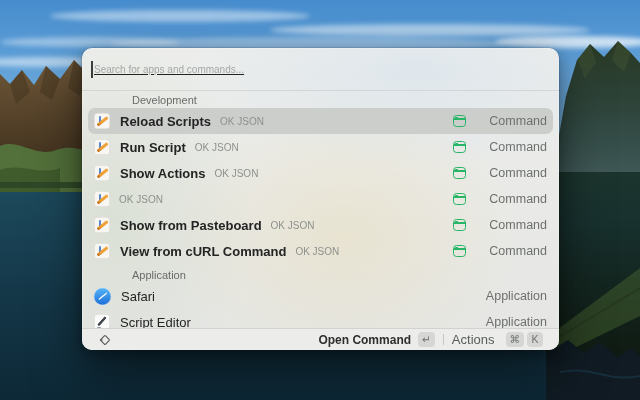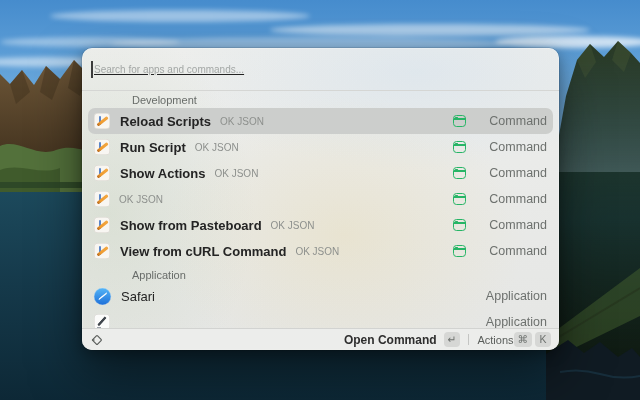--- a/index.html
+++ b/index.html
@@ -65,28 +65,28 @@
   
   .scripted-icon{position:relative;width:16px;height:16px;flex:0 0 16px;border-radius:4px;
     background:#fbfbfa;box-shadow:inset 0 0 0 .5px #cfcdc8;}
   .scripted-icon::before{content:"";position:absolute;left:2.2px;top:6.4px;width:11.5px;height:2.8px;
     background:#41464d;transform:rotate(-48deg);clip-path:polygon(0 50%,10% 0,100% 0,100% 100%,10% 100%);}
   .scripted-icon::after{content:"";position:absolute;left:3px;bottom:2.2px;width:4px;height:1.2px;
     background:#9aa0a8;}
 
   
   .footer{position:absolute;left:0;right:0;bottom:0;height:21px;display:flex;align-items:center;
-    background:rgba(236,237,235,.96);border-top:1px solid #d2d3d1;padding:0 8px;z-index:5;}
+    background:rgba(236,237,235,.96);border-top:1px solid #d2d3d1;padding:0 16px;z-index:5;}
   .raycast-logo{width:14px;height:14px;color:#585c59;}
   .footer .spacer{flex:1;}
   .footer-primary{font-size:12px;font-weight:700;color:#2e2e2e;margin-right:7px;}
   .key{display:inline-block;min-width:8px;text-align:center;background:#d6d7d5;border-radius:4px;
     padding:0 4px;height:15px;line-height:15px;font-size:10.5px;color:#6e726f;}
   .footer-divider{width:1px;height:11px;background:#c4c5c3;margin:0 8px;}
-  .footer-actions{font-size:11px;color:#595d5a;margin-right:0;}
+  .footer-actions{font-size:13px;color:#595d5a;margin-right:11px;}
   .key + .key{margin-left:3px;}
 </style>
 </head>
 <body>
 
 <div class="stage">
 
   <div class="wallpaper">
     <svg viewBox="0 0 640 400" preserveAspectRatio="none">
       <defs>
@@ -209,20 +209,21 @@
 
       <div class="row">
         <span class="safari-icon"></span>
         <span class="row-title" style="font-weight:400;">Safari</span>
         <span class="spacer"></span>
         <span class="row-type">Application</span>
       </div>
 
       <div class="row">
         <span class="scripted-icon"></span>
+        <span class="row-title" style="font-weight:400;">Script Editor</span>
         <span class="spacer"></span>
         <span class="row-type">Application</span>
       </div>
 
     </div>
 
     <div class="footer">
       <svg class="raycast-logo" viewBox="0 0 16 16">
         <rect x="4.2" y="4.2" width="7.6" height="7.6" rx="1" transform="rotate(45 8 8)" fill="none" stroke="currentColor" stroke-width="1.3"></rect>
         <rect x="2.2" y="7.2" width="3" height="1.6" fill="currentColor" opacity="0.9"></rect>

